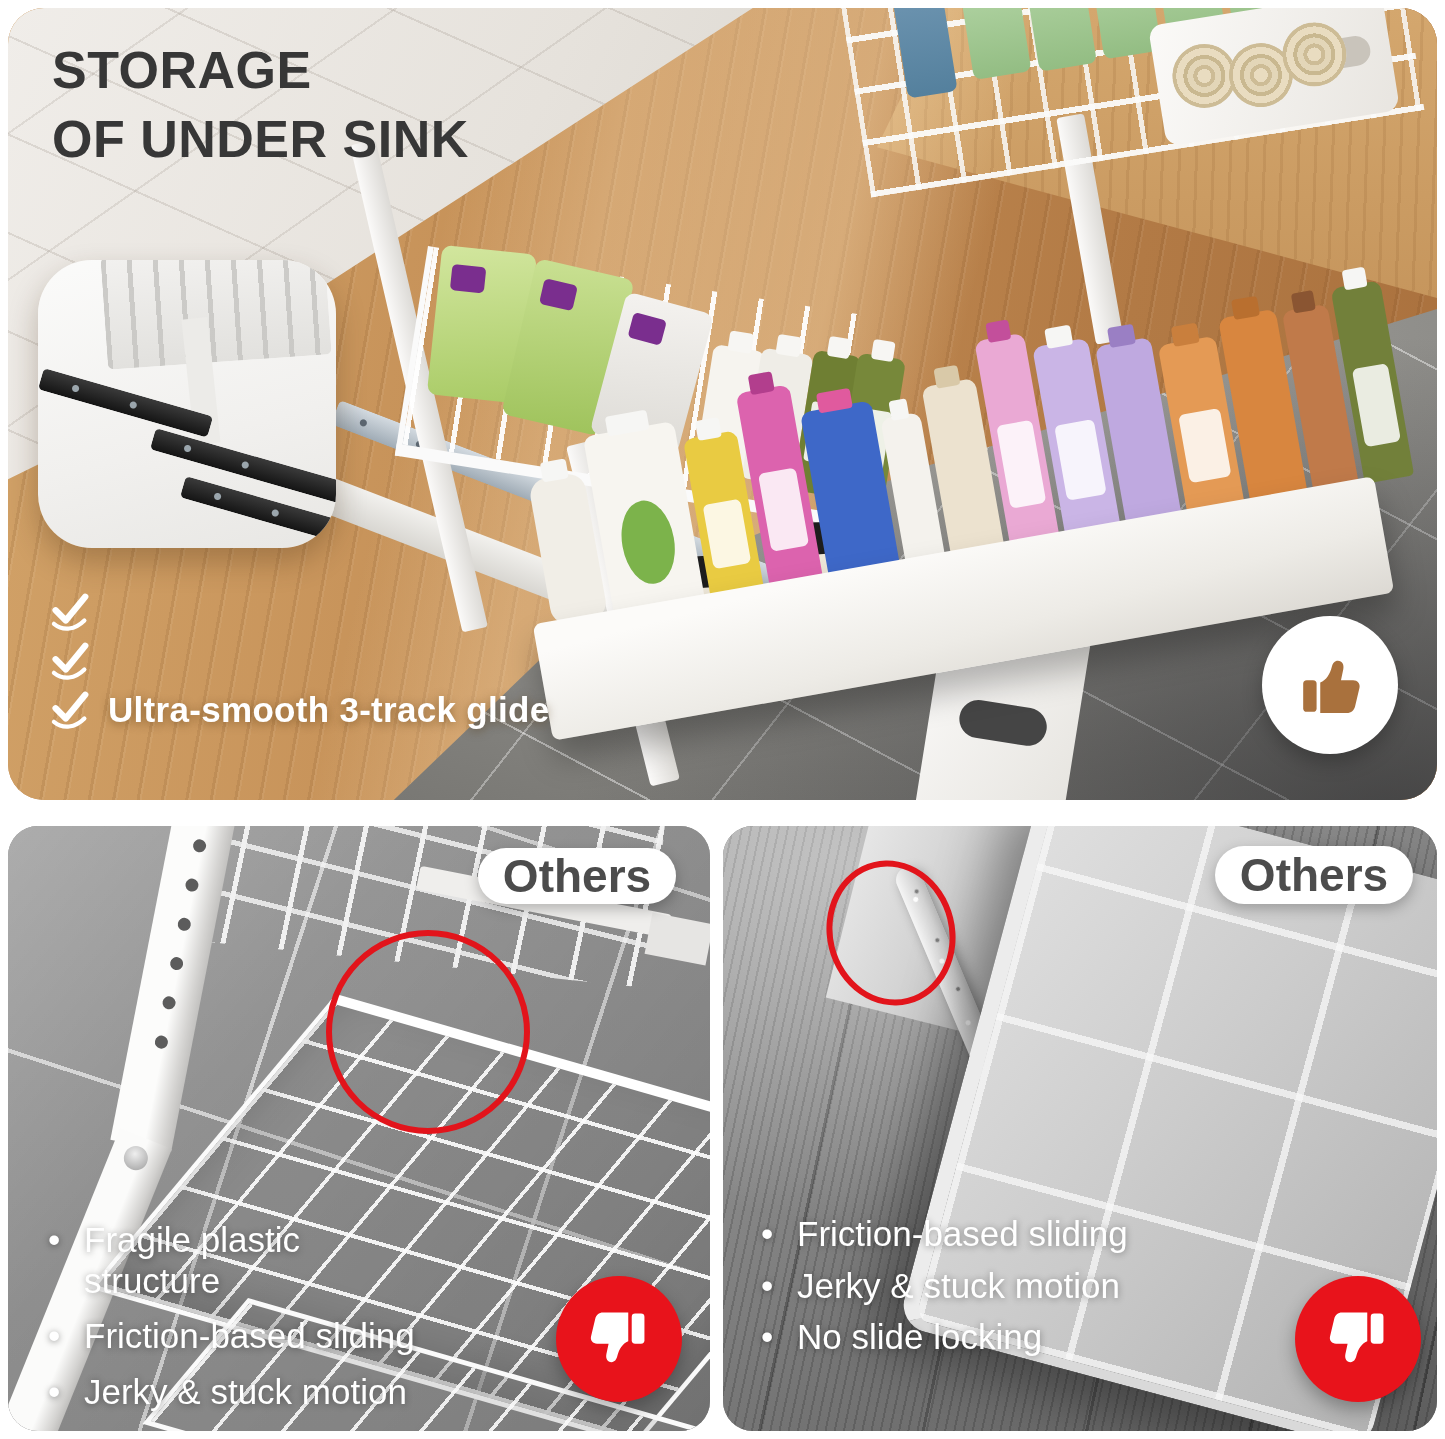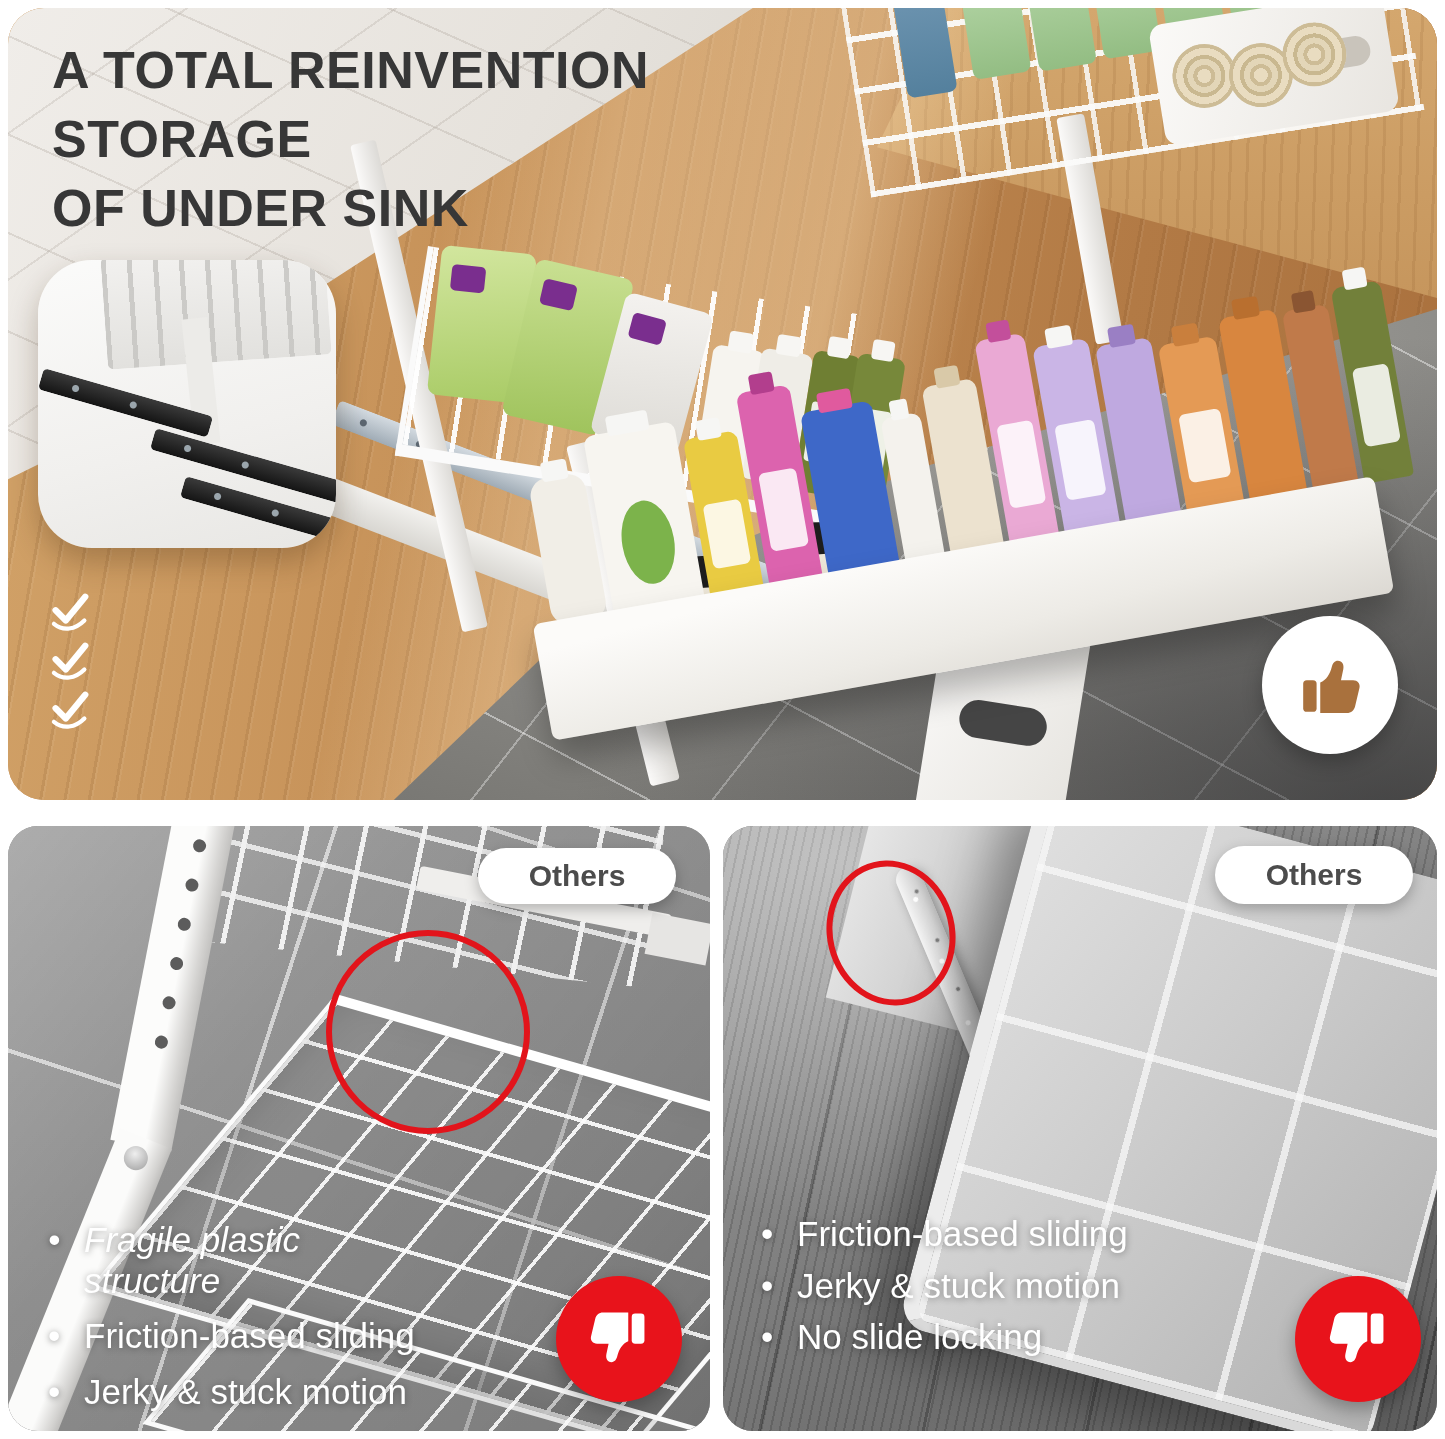--- a/index.html
+++ b/index.html
@@ -159,30 +159,30 @@
     repeating-linear-gradient(0deg, rgba(252,252,252,.92) 0 4px, transparent 4px 58px),
     repeating-linear-gradient(90deg, rgba(252,252,252,.92) 0 4px, transparent 4px 58px),
     rgba(125,125,125,.18);
     box-shadow:inset 0 -24px 44px rgba(0,0,0,.18);}
   .bl-basket-front{left:240px;top:472px;width:580px;height:140px;transform:rotate(16deg) skewX(-24deg);transform-origin:left top;
     border:5px solid #fafafa;
     background:repeating-linear-gradient(90deg, rgba(250,250,250,.9) 0 4px, transparent 4px 58px), rgba(145,145,145,.25);}
   .red-circle{border:6px solid #e2141b;border-radius:50%;}
   .bl-red{left:318px;top:104px;width:192px;height:192px;}
   .others-badge{background:#ffffff;border-radius:30px;display:flex;align-items:center;justify-content:center;
-    font-size:30px;font-weight:bold;color:#4c4c4c;box-shadow:0 5px 14px rgba(0,0,0,.25);}
+    font-size:46px;font-weight:bold;color:#4c4c4c;box-shadow:0 5px 14px rgba(0,0,0,.25);}
   .ob-left{left:470px;top:22px;width:198px;height:56px;}
   .ob-right{left:492px;top:20px;width:198px;height:58px;}
   .cons-list{list-style:none;margin:0;padding:0;color:#ffffff;font-size:35px;line-height:1.16;
     text-shadow:0 1px 7px rgba(0,0,0,.4);}
   .cons-list li{position:relative;padding-left:38px;}
   .cons-list li::before{content:"\2022";position:absolute;left:2px;top:0;}
   .cl-left{left:38px;top:394px;width:430px;}
   .cl-left li{margin-bottom:15px;}
-  .cl-left li.wrap2{max-width:330px;font-style:italic;}
+  .cl-left li.wrap2{max-width:330px;}
   .cl-right{left:36px;top:388px;width:460px;}
   .cl-right li{margin-bottom:11px;}
   .thumb-down{width:126px;height:126px;background:#e8131b;box-shadow:0 8px 18px rgba(0,0,0,.3);}
   .thumb-down svg{width:74px;height:74px;color:#ffffff;transform:rotate(180deg);}
   .td-left{left:548px;top:450px;}
   .td-right{left:572px;top:450px;}
   .br-bg{inset:0;background:
     radial-gradient(ellipse at 18% 6%, rgba(255,255,255,.38), transparent 45%),
     repeating-linear-gradient(102deg, rgba(0,0,0,.15) 0 2px, transparent 2px 9px),
     repeating-linear-gradient(102deg, rgba(25,25,25,.32) 0 3px, transparent 3px 160px),
@@ -277,21 +277,20 @@
 
     <div class="abs inset">
       <div class="abs in-basket"></div>
       <div class="abs in-leg"></div>
       <div class="abs in-rail ir1"></div>
       <div class="abs in-rail ir2"></div>
       <div class="abs in-rail ir3"></div>
     </div>
 
     <div class="abs main-title">
-      <span>A TOTAL REINVENTION</span>
       <span>STORAGE</span>
       <span>OF UNDER SINK</span>
     </div>
 
 
     <div class="abs features">
       <div class="feature">
         <svg class="check-icon" viewBox="0 0 52 52">
           <path d="M9 24 L21 36 L44 8" fill="none" stroke="#fff" stroke-width="7.5" stroke-linecap="round" stroke-linejoin="round"></path>
           <path d="M7 40 C 18 49, 32 47, 43 36" fill="none" stroke="#fff" stroke-width="5" stroke-linecap="round"></path>
@@ -301,20 +300,21 @@
         <svg class="check-icon" viewBox="0 0 52 52">
           <path d="M9 24 L21 36 L44 8" fill="none" stroke="#fff" stroke-width="7.5" stroke-linecap="round" stroke-linejoin="round"></path>
           <path d="M7 40 C 18 49, 32 47, 43 36" fill="none" stroke="#fff" stroke-width="5" stroke-linecap="round"></path>
         </svg>
       </div>
       <div class="feature">
         <svg class="check-icon" viewBox="0 0 52 52">
           <path d="M9 24 L21 36 L44 8" fill="none" stroke="#fff" stroke-width="7.5" stroke-linecap="round" stroke-linejoin="round"></path>
           <path d="M7 40 C 18 49, 32 47, 43 36" fill="none" stroke="#fff" stroke-width="5" stroke-linecap="round"></path>
         </svg>
+        <span class="feature-label">Ultra-smooth 3-track glide</span>
       </div>
     </div>
 
     <div class="abs verdict thumb-up">
       <svg viewBox="0 0 64 64">
         <rect x="10" y="28" width="11" height="26" rx="3" fill="currentColor"></rect>
         <path d="M24 54 V30 c5-2 8-7 9.5-13 .8-3 2.2-5 5-5 3.5 0 5.2 3 4.4 7l-1.9 9 H51 c3.5 0 6 2.8 5.2 6.2 l-3.6 15.2 c-.8 3.4-3.2 5.6-6.8 5.6 H24 z" fill="currentColor"></path>
       </svg>
     </div>
   </div>

